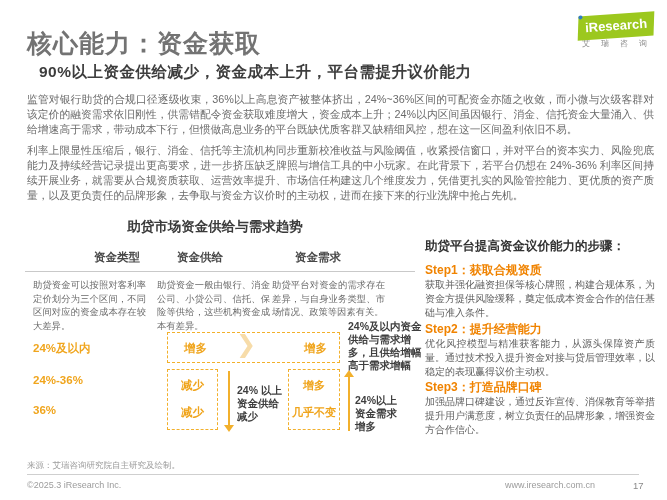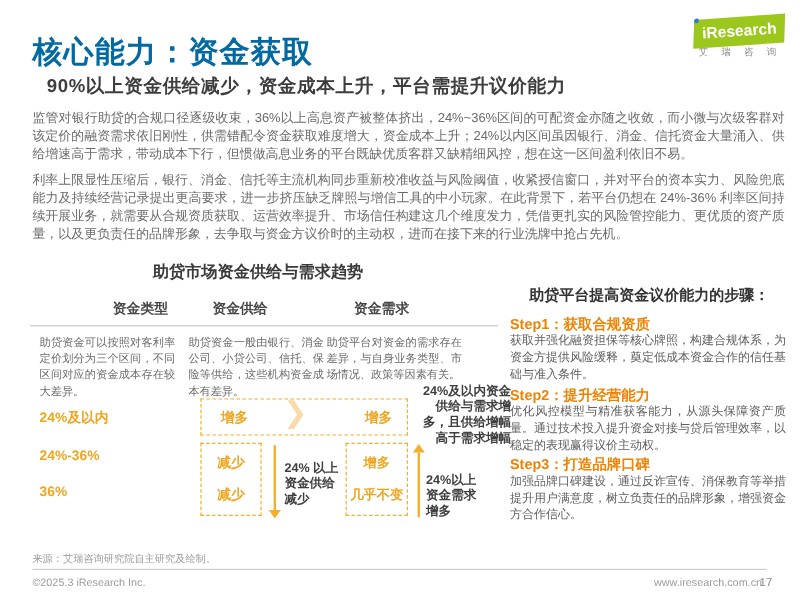--- a/index.html
+++ b/index.html
@@ -5,21 +5,21 @@
   * { margin:0; padding:0; box-sizing:border-box; }
   html,body { background:#e8e8e8; }
   body { font-family:"Liberation Sans","DejaVu Sans",sans-serif; }
   .page {
     position:relative; width:667px; height:500px; background:#ffffff;
     margin:0 auto; overflow:hidden;
   }
   .abs { position:absolute; }
 
   
-  .page-title { left:27px; top:27px; font-size:25px; font-weight:bold; color:#0369a1; letter-spacing:1px;text-align:center; }
+  .page-title { left:27px; top:27px; font-size:25px; font-weight:bold; color:#737373; letter-spacing:1px;text-align:center; }
   .page-subtitle { left:39px; top:62px; font-size:15.5px; font-weight:bold; color:#3d3d3d; letter-spacing:0.5px; }
 
   
   .logo { left:576px; top:14px; width:80px; text-align:center; }
   .logo-box { display:inline-block; background:#9CC81E; color:#fff; font-weight:bold; font-size:13px;
     padding:4px 7px 5px 7px; transform:rotate(-4deg) skewX(-6deg); position:relative; }
   .logo-box .logo-text { display:inline-block; transform:skewX(6deg); position:relative; }
   .logo-dot { position:absolute; width:4px; height:4px; border-radius:50%; background:#2F7BC4; left:0px; top:-1px; }
   .logo-cn { margin-top:0; font-size:8px; color:#8a8a8a; letter-spacing:11px; padding-left:6px; white-space:nowrap; }
 
@@ -49,33 +49,33 @@
   .varrow.down .stem { top:0; height:calc(100% - 7px); }
   .varrow.down .head { position:absolute; bottom:0; left:0; width:0; height:0;
     border-left:5px solid transparent; border-right:5px solid transparent; border-top:7px solid #F2B02C; }
   .varrow.up .stem { top:7px; height:calc(100% - 7px); }
   .varrow.up .head { position:absolute; top:0; left:0; width:0; height:0;
     border-left:5px solid transparent; border-right:5px solid transparent; border-bottom:7px solid #F2B02C; }
 
   .note { font-size:10.5px; font-weight:bold; color:#3f3f3f; line-height:13px; }
   .note-supply { left:237px; top:384px; width:52px; }
   .note-demand { left:355px; top:394px; width:48px; }
-  .note-row1 { left:348px; top:320px; width:78px;text-align:right; }
+  .note-row1 { left:348px; top:320px; width:78px; }
 
   
-  .panel-title { left:425px; top:238px; width:232px; font-size:12.5px; font-weight:bold; color:#333;text-align:center; }
+  .panel-title { left:425px; top:238px; width:232px; font-size:12.5px; font-weight:bold; color:#333; }
   .step-head { left:425px; width:230px; font-size:12px; font-weight:bold; color:#F08300; }
   .step-body { left:425px; width:230px; font-size:10px; color:#5f5f5f; line-height:14px; text-align:justify; }
   .s1h{top:262px;} .s1b{top:278px;} .s2h{top:321px;} .s2b{top:337px;} .s3h{top:379px;} .s3b{top:395px;}
 
   
   .source { left:27px; top:460px; font-size:8.5px; color:#9c9c9c; }
   .foot-rule { left:27px; top:474px; width:612px; height:1px; background:#cfcfcf; }
   .copyright { left:27px; top:480px; font-size:9px; color:#9c9c9c; }
-  .site { left:505px; top:480px; font-size:9px; color:#9c9c9c;margin-left:40px; }
+  .site { left:505px; top:480px; font-size:9px; color:#9c9c9c; }
   .page-num { left:633px; top:480px; font-size:9.5px; color:#8a8a8a; }
 </style>
 </head>
 <body>
 
 <div class="page">
 
   <div class="abs page-title">核心能力：资金获取</div>
   <div class="abs page-subtitle">90%以上资金供给减少，资金成本上升，平台需提升议价能力</div>
 

